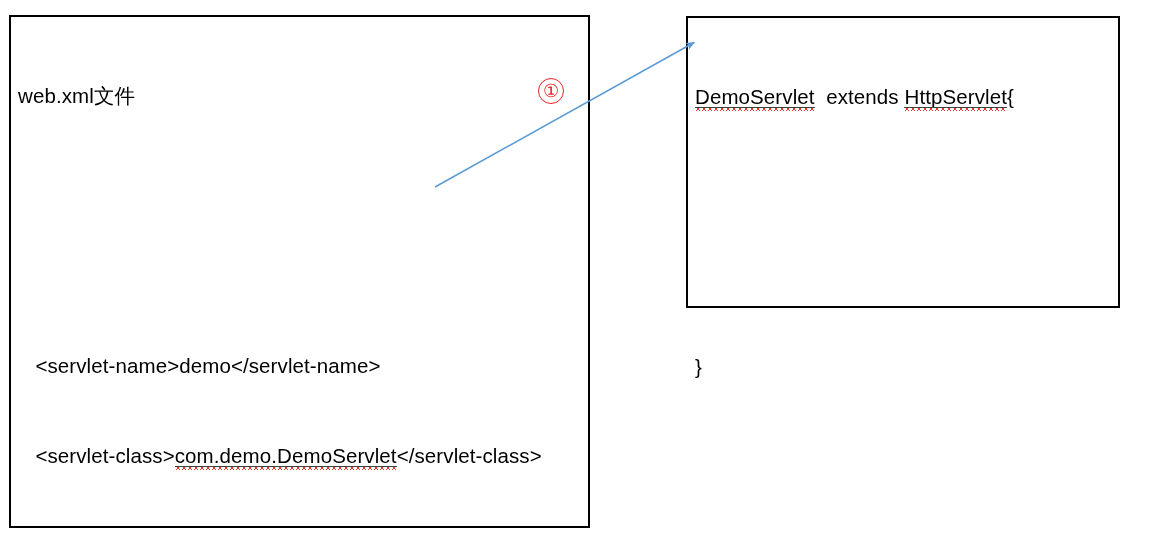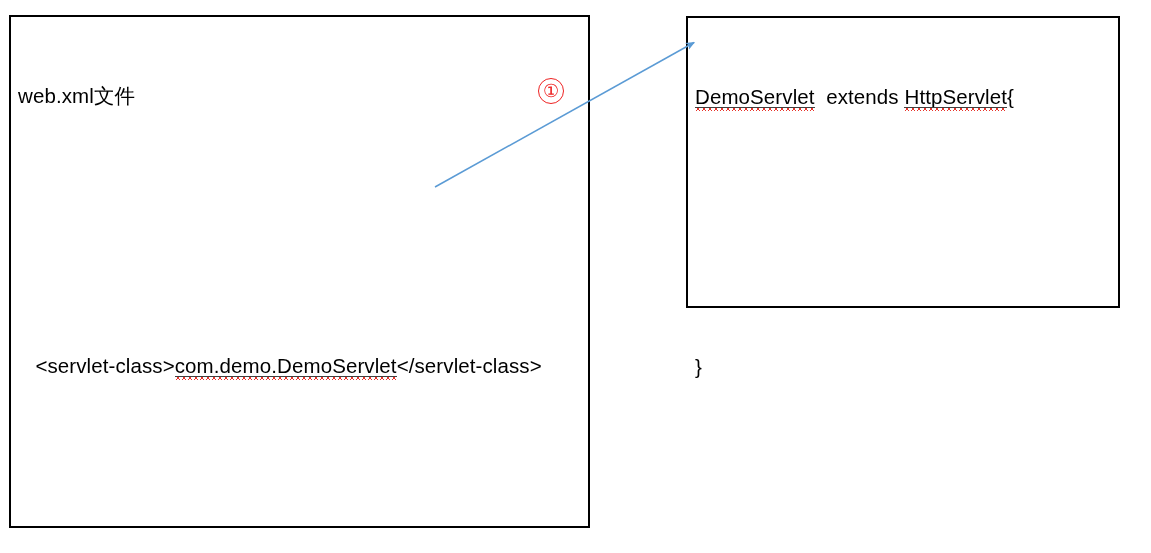--- a/index.html
+++ b/index.html
@@ -121,20 +121,21 @@
 </head>
 <body>
 
 <div id="canvas">
 
   <div class="box" id="xml-box">
     <div class="code-block">
       <div class="code-line">web.xml文件</div>
       <div class="code-line blank"></div>
       <div class="code-line blank"></div>
+      <div class="code-line">   &lt;servlet-name&gt;demo&lt;/servlet-name&gt;</div>
       <div class="code-line"><span>   &lt;servlet-class&gt;</span><span class="squiggle">com.demo.DemoServlet</span><span>&lt;/servlet-class&gt;</span></div>
       
       
       
       
       
       
     </div>
   </div>
 

